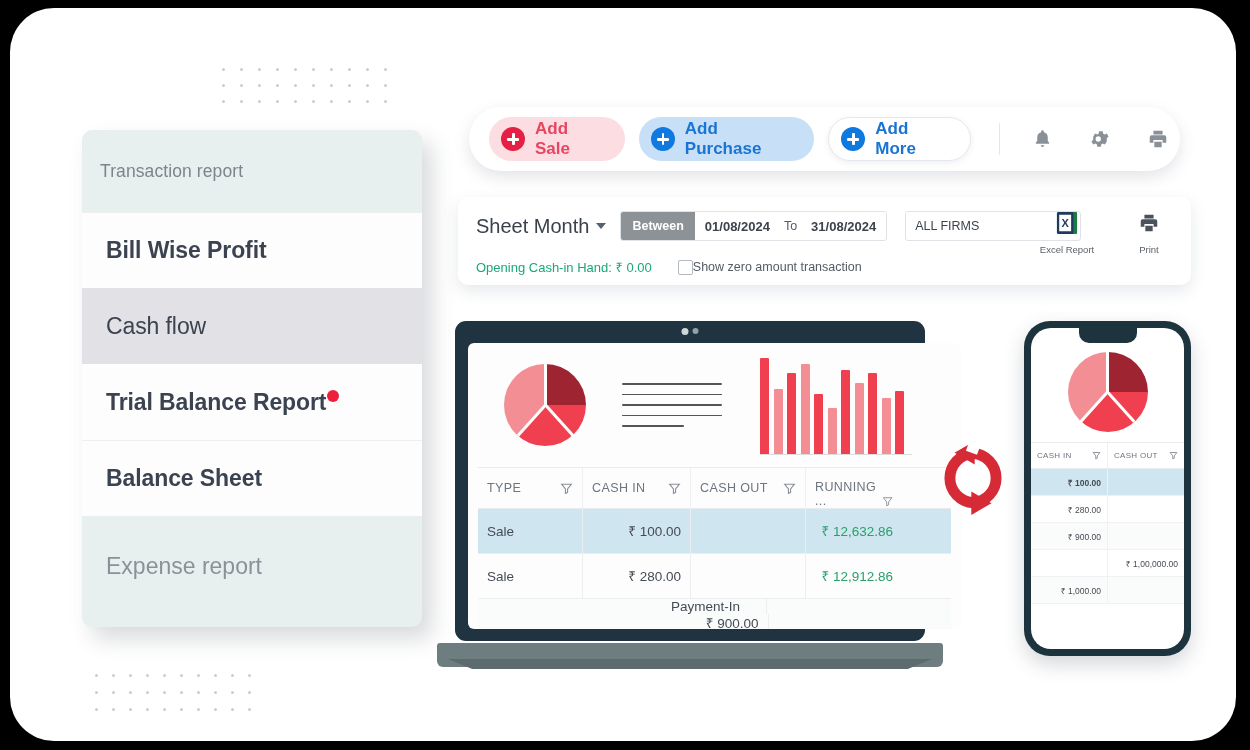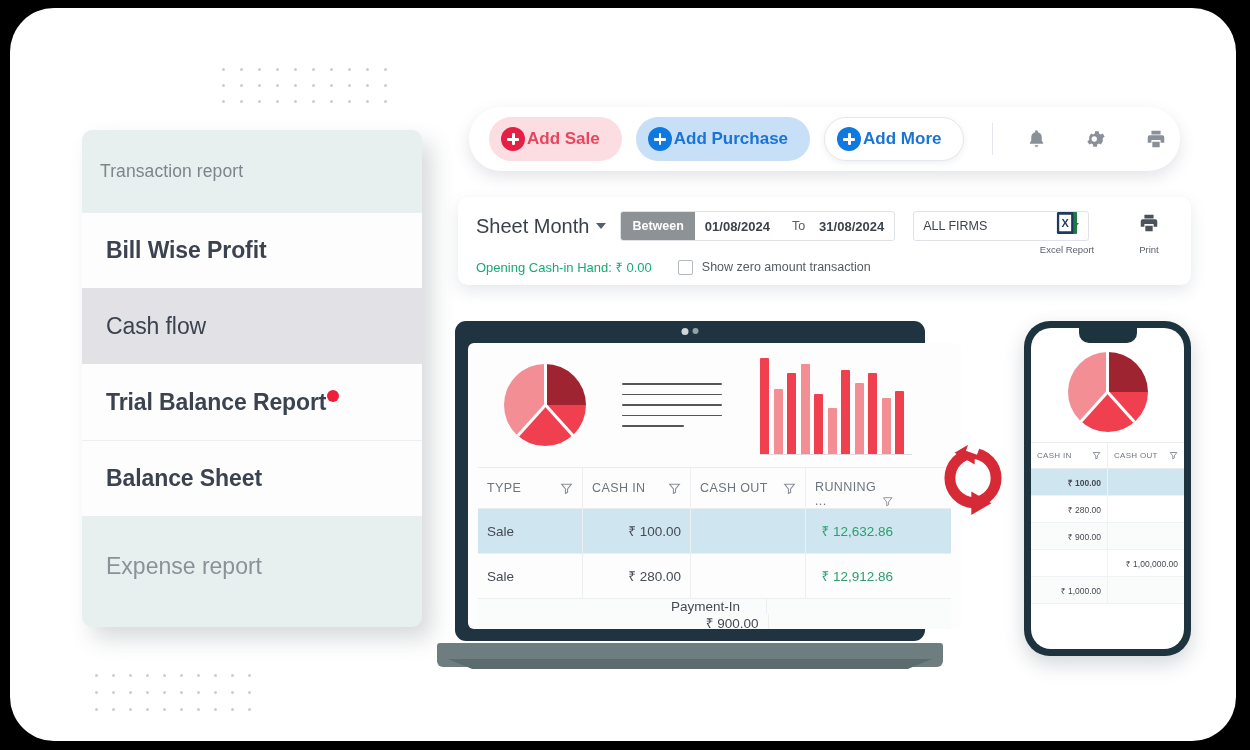--- a/index.html
+++ b/index.html
@@ -52,21 +52,21 @@
 
   
   .toolbar {
     position:absolute; left:459px; top:99px; width:711px; height:64px;
     background:#ffffff; border-radius:32px;
     box-shadow:0 6px 16px rgba(80,90,110,.16);
     display:flex; align-items:center; padding-left:20px; gap:14px;
   }
   .pill {
     height:44px; border-radius:22px; display:flex; align-items:center;
-    gap:2px; padding:0 22px 0 12px; font-size:17px; font-weight:700;
+    gap:10px; padding:0 22px 0 12px; font-size:17px; font-weight:700;
   }
   .pill .plus {
     width:24px; height:24px; border-radius:50%; position:relative; flex:none;
   }
   .pill .plus::before, .pill .plus::after {
     content:""; position:absolute; background:#fff; border-radius:1px;
   }
   .pill .plus::before { left:6px; top:11px; width:12px; height:2.6px; }
   .pill .plus::after  { top:6px; left:11px; height:12px; width:2.6px; }
   .p-sale { background:#fbdde2; color:#e8455f; }
@@ -92,32 +92,32 @@
               align-items:center; gap:7px; margin-right:14px; }
   .caret { width:0;height:0;border-left:5px solid transparent;
            border-right:5px solid transparent;border-top:6px solid #55606d; }
   .dategrp { display:flex; align-items:stretch; height:30px;
              border:1px solid #dfe3e8; border-radius:3px; overflow:hidden;
              background:#fff; }
   .between { background:#8d9297; color:#fff; font-size:12.5px; font-weight:700;
              display:flex; align-items:center; padding:0 11px; }
   .dt { display:flex; align-items:center; padding:0 10px; font-size:13px;
         color:#3c434d; font-weight:700; }
-  .dt.small { font-weight:400; color:#555c66; font-size:12.5px; padding:0 4px;margin-left:8px; }
+  .dt.small { font-weight:400; color:#555c66; font-size:12.5px; padding:0 4px; }
   .firm {
     margin-left:18px; width:176px; height:30px; border:1px solid #dfe3e8;
     border-radius:3px; background:#fff; display:flex; align-items:center;
     justify-content:space-between; padding:0 9px; font-size:12.5px;
     color:#3c434d;
   }
   .fb-row2 { display:flex; align-items:center; margin-top:17px; }
   .cashhand { color:#19a974; font-size:13px; }
   .chk { width:15px;height:15px;border:1.6px solid #b4b9c0;border-radius:2px;
          margin-left:26px; }
-  .chklbl { margin-left:9px; font-size:12.5px; color:#545b64; }
+  .chklbl { margin-left:0; font-size:12.5px; color:#545b64; }
   .fb-tools { position:absolute; right:14px; top:14px; display:flex; gap:26px; }
   .fb-tool { width:56px; text-align:center; }
   .fb-tool span { display:block; font-size:9.5px; color:#5b626b; margin-top:5px; }
 
   
   .laptop { position:absolute; left:445px; top:313px; width:470px; height:330px; }
   .lt-lid { position:absolute; left:0; top:0; width:470px; height:320px;
             background:#1f3440; border-radius:11px; }
   .lt-cam { position:absolute; left:50%; top:7px; transform:translateX(-50%);
             display:flex; gap:4px; }

